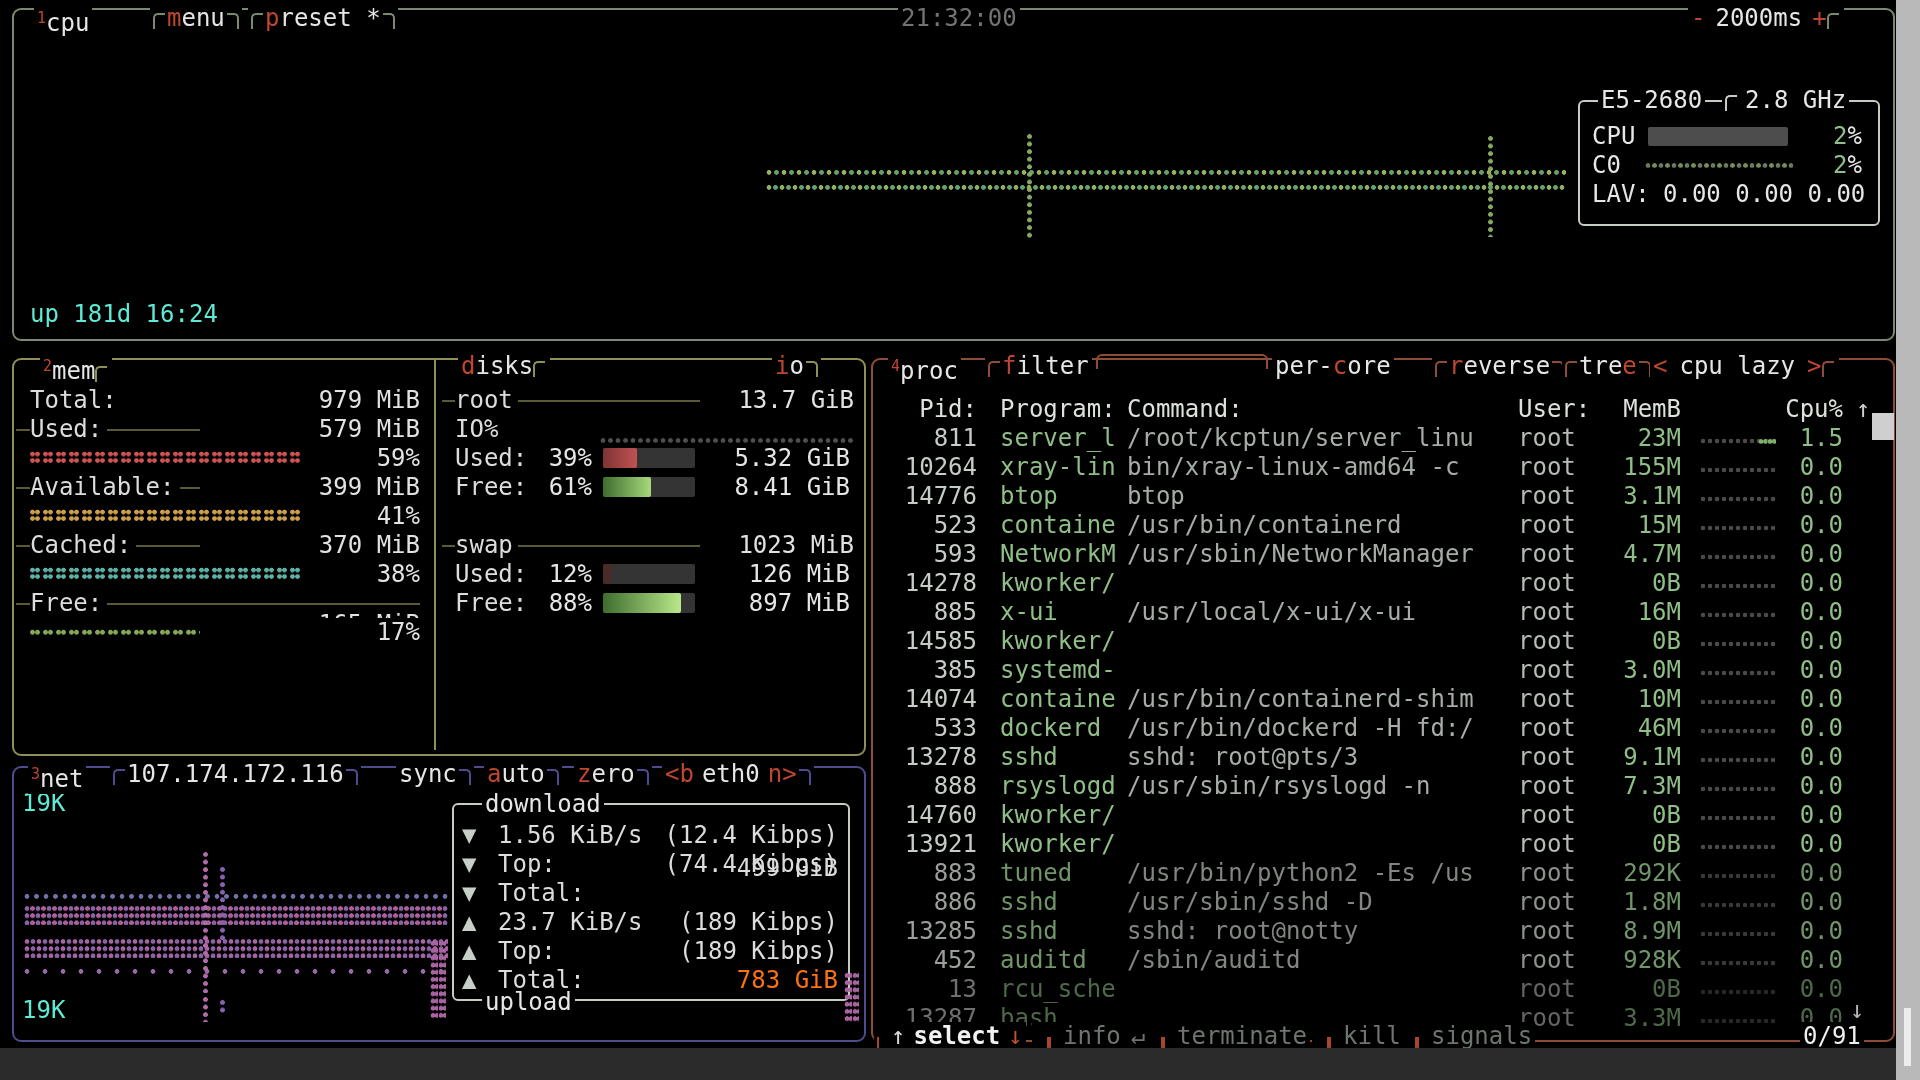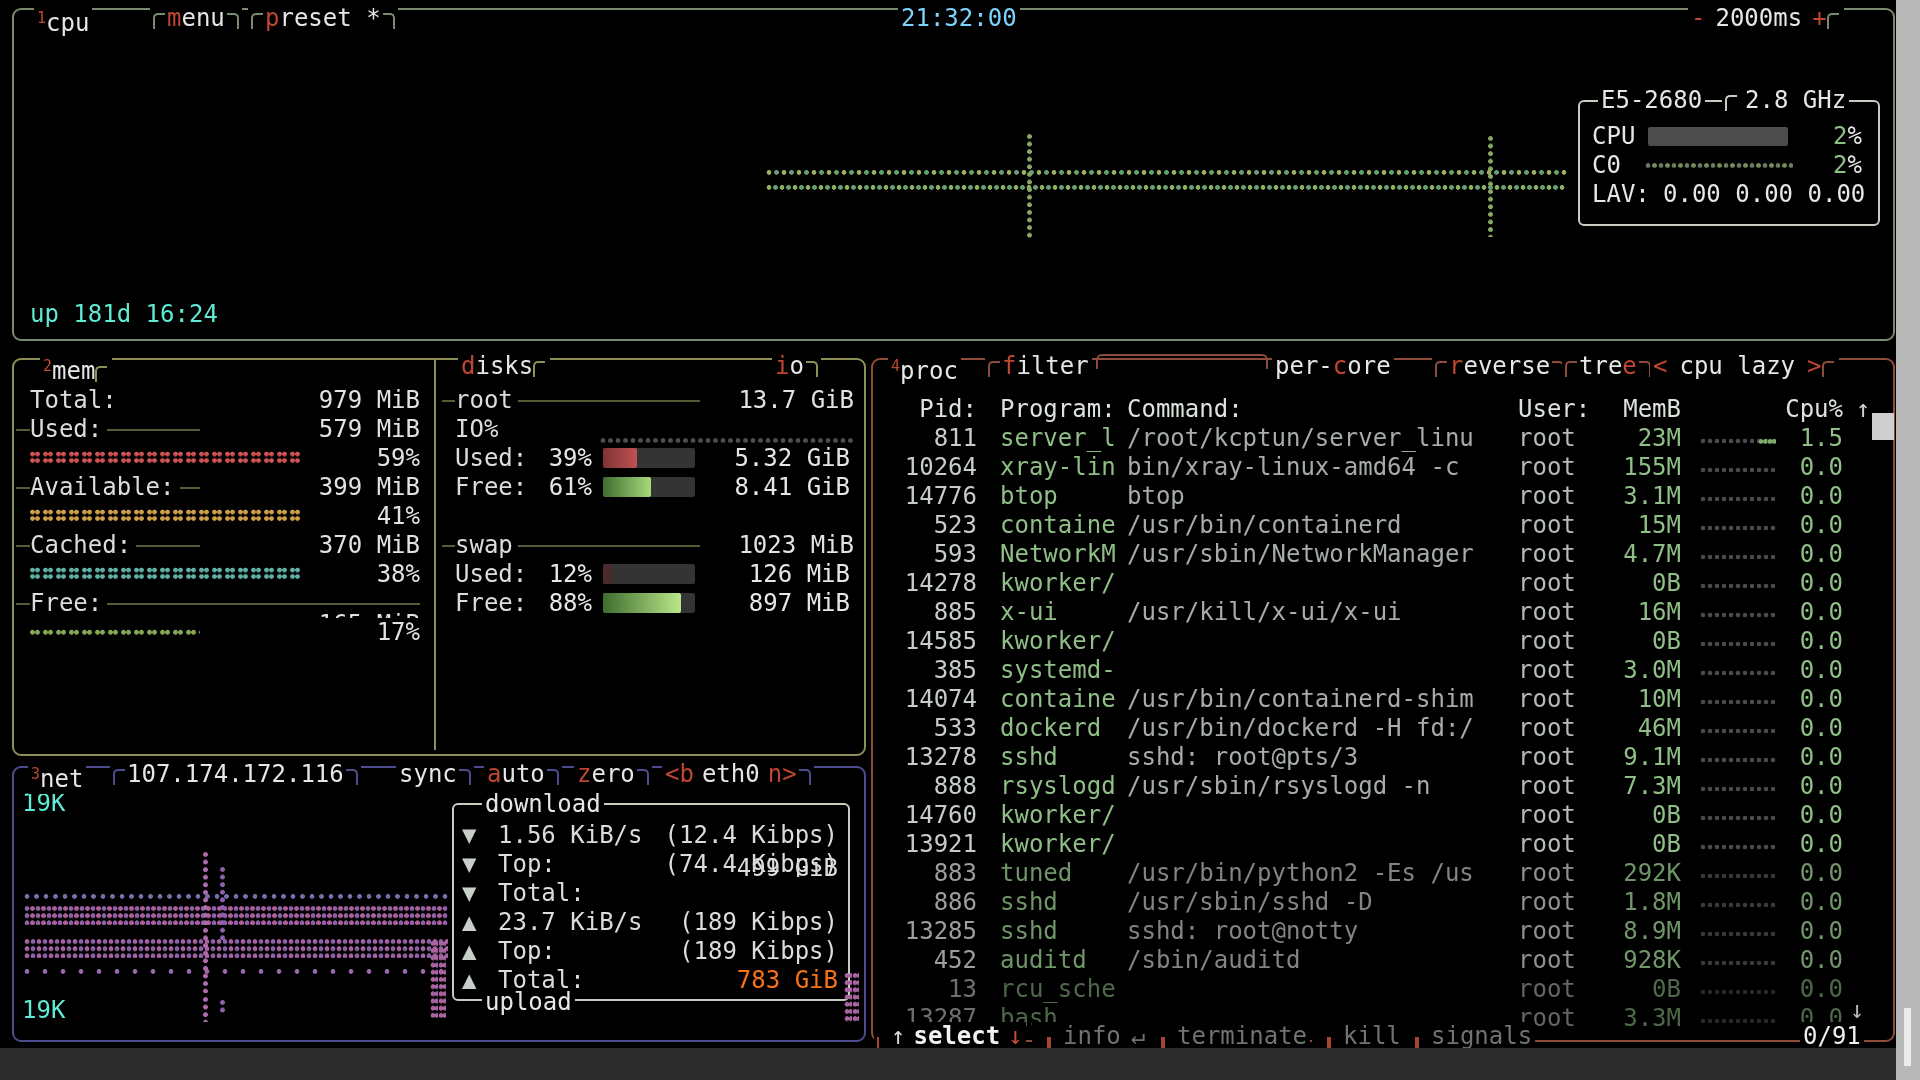--- a/index.html
+++ b/index.html
@@ -62,21 +62,21 @@
   <div class="panel" style="left:12px;top:8px;width:1879px;height:329px;border-color:#7a8a6e;"></div>
 
   <div class="dots1" style="left:766px;top:169px;width:800px;height:7px;--p:15px;--c1:#9ab05f;--c2:#60a06e;"></div>
   <div class="dots1" style="left:766px;top:184px;width:800px;height:7px;--p:13px;--c1:#8fb05f;--c2:#64a070;"></div>
   <div class="spike" style="left:1026px;top:133px;height:105px;--c1:#86a860;"></div>
   <div class="spike" style="left:1487px;top:135px;height:102px;--c1:#86a860;"></div>
 
   <span class="t" style="left:34px;top:4px;--bc:#7a8a6e;"><span class="sup">1</span><span>cpu</span></span>
   <span class="t" style="left:150px;top:4px;--bc:#7a8a6e;"><i class="ck ckl"></i><span class="red">m</span><span>enu</span><i class="ck ckr"></i></span>
   <span class="t" style="left:248px;top:4px;--bc:#7a8a6e;"><i class="ck ckl"></i><span class="red">p</span><span>reset *</span><i class="ck ckr"></i></span>
-  <span class="t" style="left:898px;top:4px;color:#7dd3fc;">21:32:00</span>
+  <span class="t" style="left:898px;top:4px;color:#737373;">21:32:00</span>
   <span class="t" style="left:1688px;top:4px;--bc:#7a8a6e;"><span class="red">-</span><span style="padding:0 10px;">2000ms</span><span class="red">+</span><i class="ck ckl"></i></span>
 
   <span class="abs gray" style="left:30px;top:300px;">up 181d 16:24</span>
 
   <div class="panel" style="left:1578px;top:100px;width:298px;height:122px;border-color:#c5ccc0;border-radius:6px;"></div>
   <span class="t" style="left:1598px;top:86px;--bc:#c5ccc0;"><span>E5-2680</span></span>
   <span class="t" style="left:1722px;top:86px;--bc:#c5ccc0;"><i class="ck ckl"></i></span>
   <span class="t" style="left:1742px;top:86px;--bc:#c5ccc0;"><span>2.8 GHz</span></span>
 
   <span class="abs" style="left:1592px;top:122px;">CPU</span>
@@ -277,21 +277,21 @@
         <span class="cell c-prog">kworker/</span>
         <span class="cell c-cmd"></span>
         <span class="cell c-user">root</span>
         <span class="cell c-mem">0B</span>
         <span class="cell c-cpu">0.0</span>
         <div class="rowdots"></div>
       </div>
       <div class="procrow" style="top: 598px;">
         <span class="cell c-pid">885</span>
         <span class="cell c-prog">x-ui</span>
-        <span class="cell c-cmd">/usr/kill/x-ui/x-ui</span>
+        <span class="cell c-cmd">/usr/local/x-ui/x-ui</span>
         <span class="cell c-user">root</span>
         <span class="cell c-mem">16M</span>
         <span class="cell c-cpu">0.0</span>
         <div class="rowdots"></div>
       </div>
       <div class="procrow" style="top: 627px;">
         <span class="cell c-pid">14585</span>
         <span class="cell c-prog">kworker/</span>
         <span class="cell c-cmd"></span>
         <span class="cell c-user">root</span>

